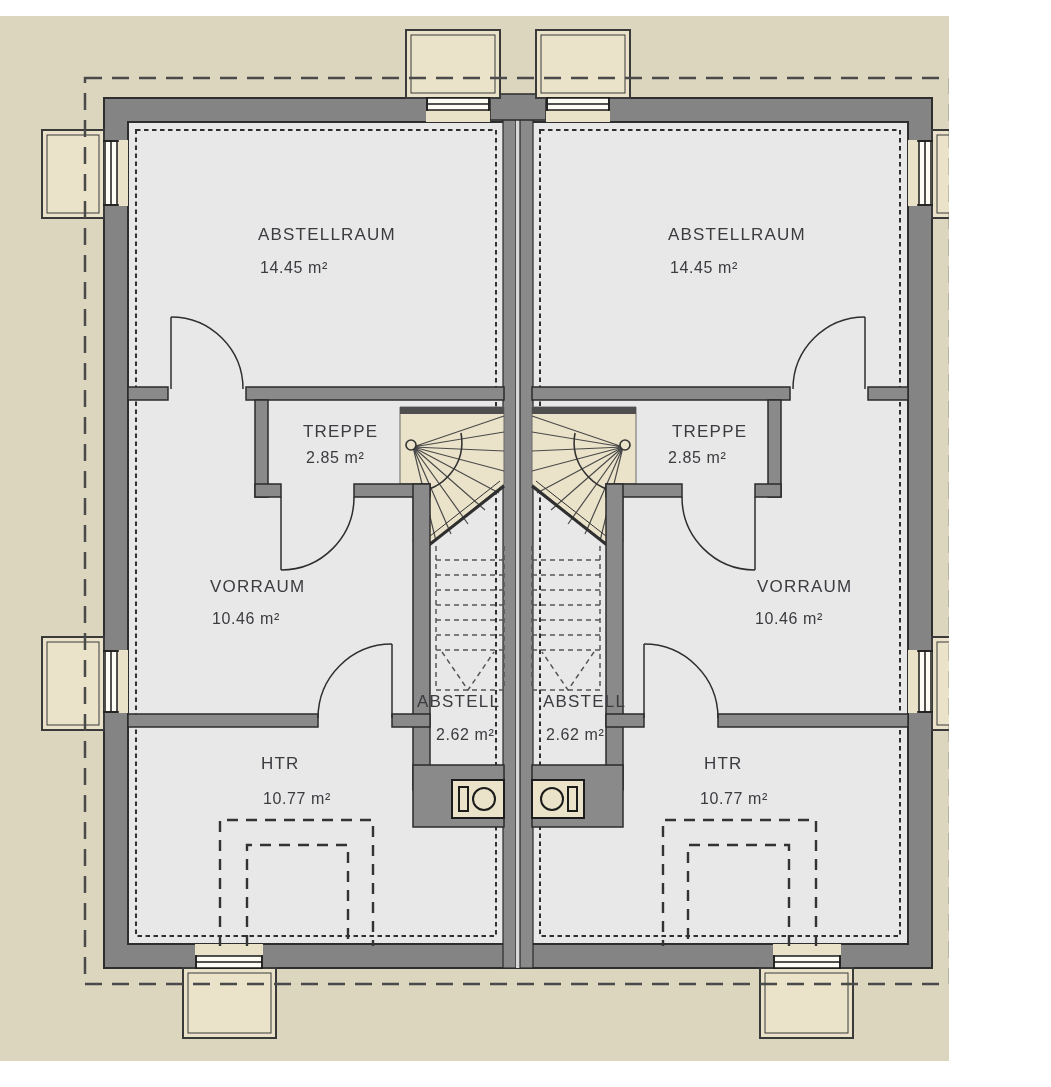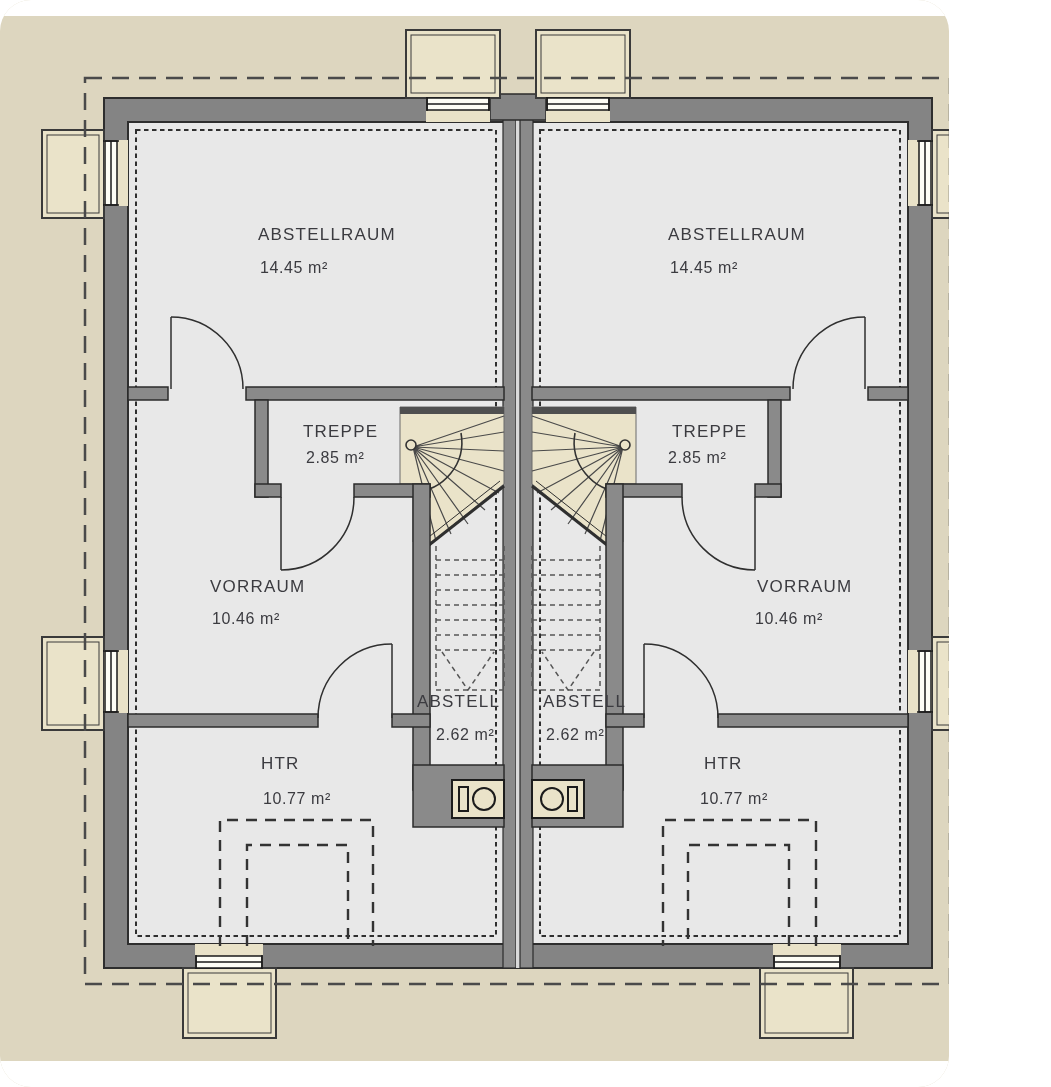--- a/index.html
+++ b/index.html
@@ -1,17 +1,17 @@
 <!DOCTYPE html>
 <html><head>
 <meta charset="utf-8">
 <style>
   html,body{margin:0;padding:0;background:#ffffff;}
   #stage{position:relative;width:949px;height:1087px;background:#ffffff;overflow:hidden;
-         font-family:"Liberation Sans", sans-serif;border-radius:31px;}
+         font-family:"Liberation Sans", sans-serif;}
   svg{display:block;}
   text{font-family:"Liberation Sans", sans-serif;fill:#3b3b40;}
   .room-name{font-size:17px;letter-spacing:1.2px;}
   .room-area{font-size:16px;letter-spacing:0.6px;}
 </style>
 </head>
 <body>
 
 <div id="stage">
 <svg width="1051" height="1087" viewBox="0 0 1051 1087" xmlns="http://www.w3.org/2000/svg" xmlns:xlink="http://www.w3.org/1999/xlink">

